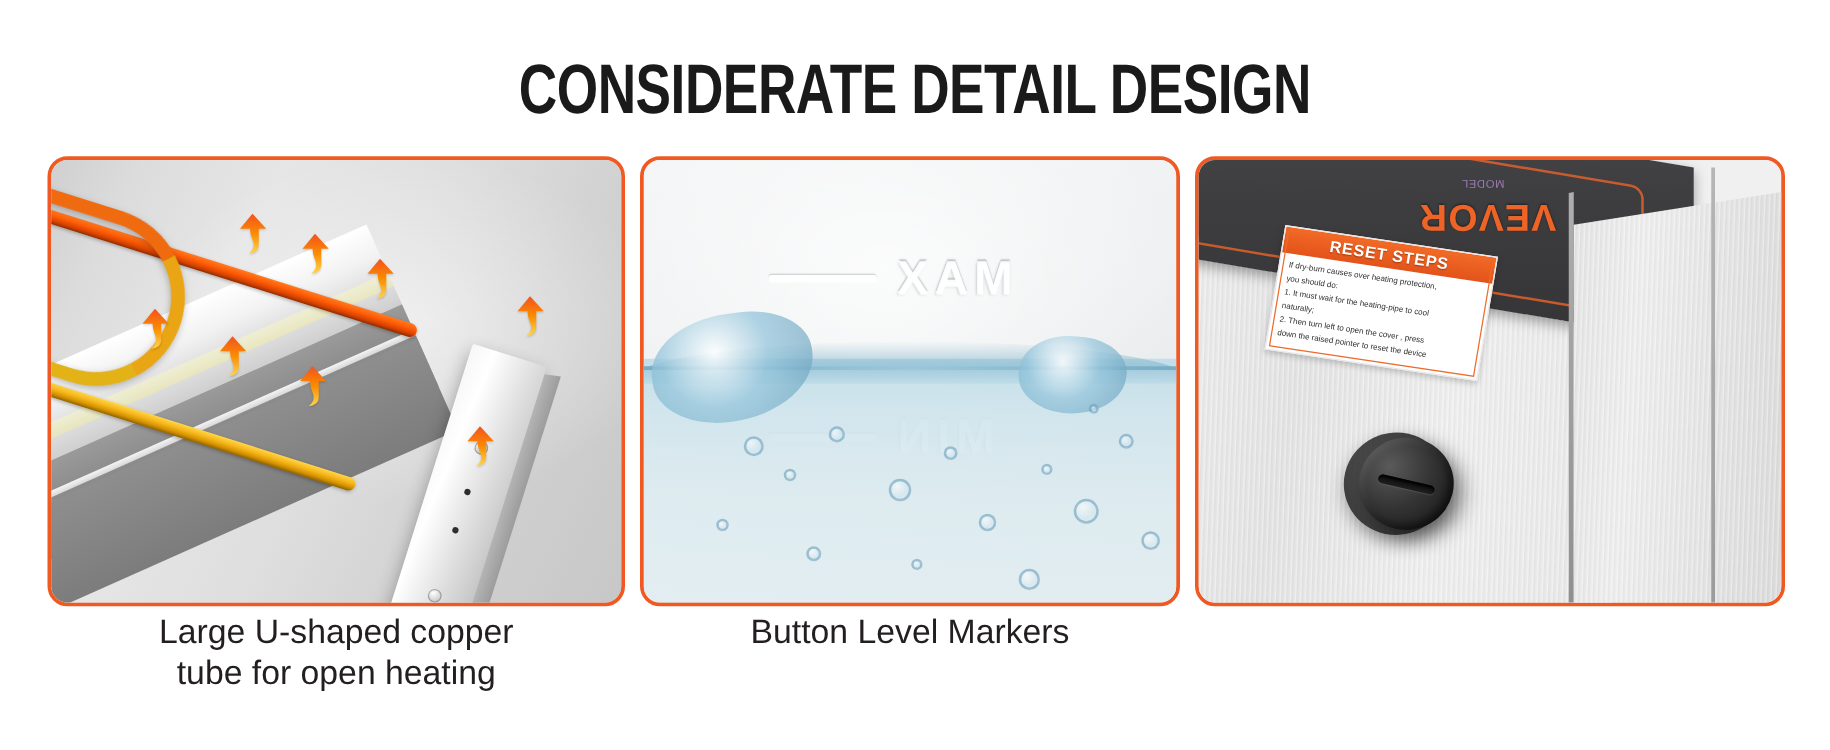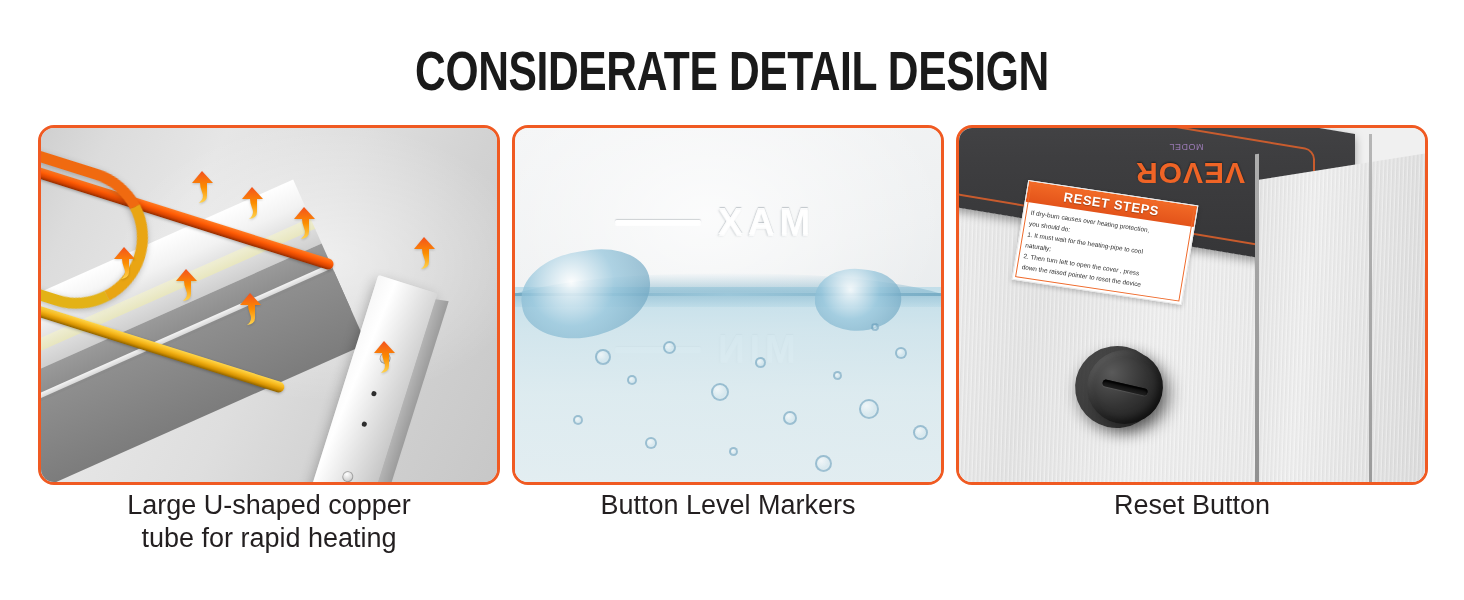--- a/index.html
+++ b/index.html
@@ -452,21 +452,18 @@
         <div class="knob-slot"></div>
       </div>
     </div>
   </div>
 
 </div>
 
 <div class="captions">
   <div class="caption caption-1">
     <div>Large U-shaped copper</div>
-    <div>tube for rapid heating</div>
+    <div>tube for open heating</div>
   </div>
   <div class="caption caption-2">
     <div>Button Level Markers</div>
   </div>
-  <div class="caption caption-3">
-    <div>Reset Button</div>
-  </div>
 </div>
 
 </body></html>

